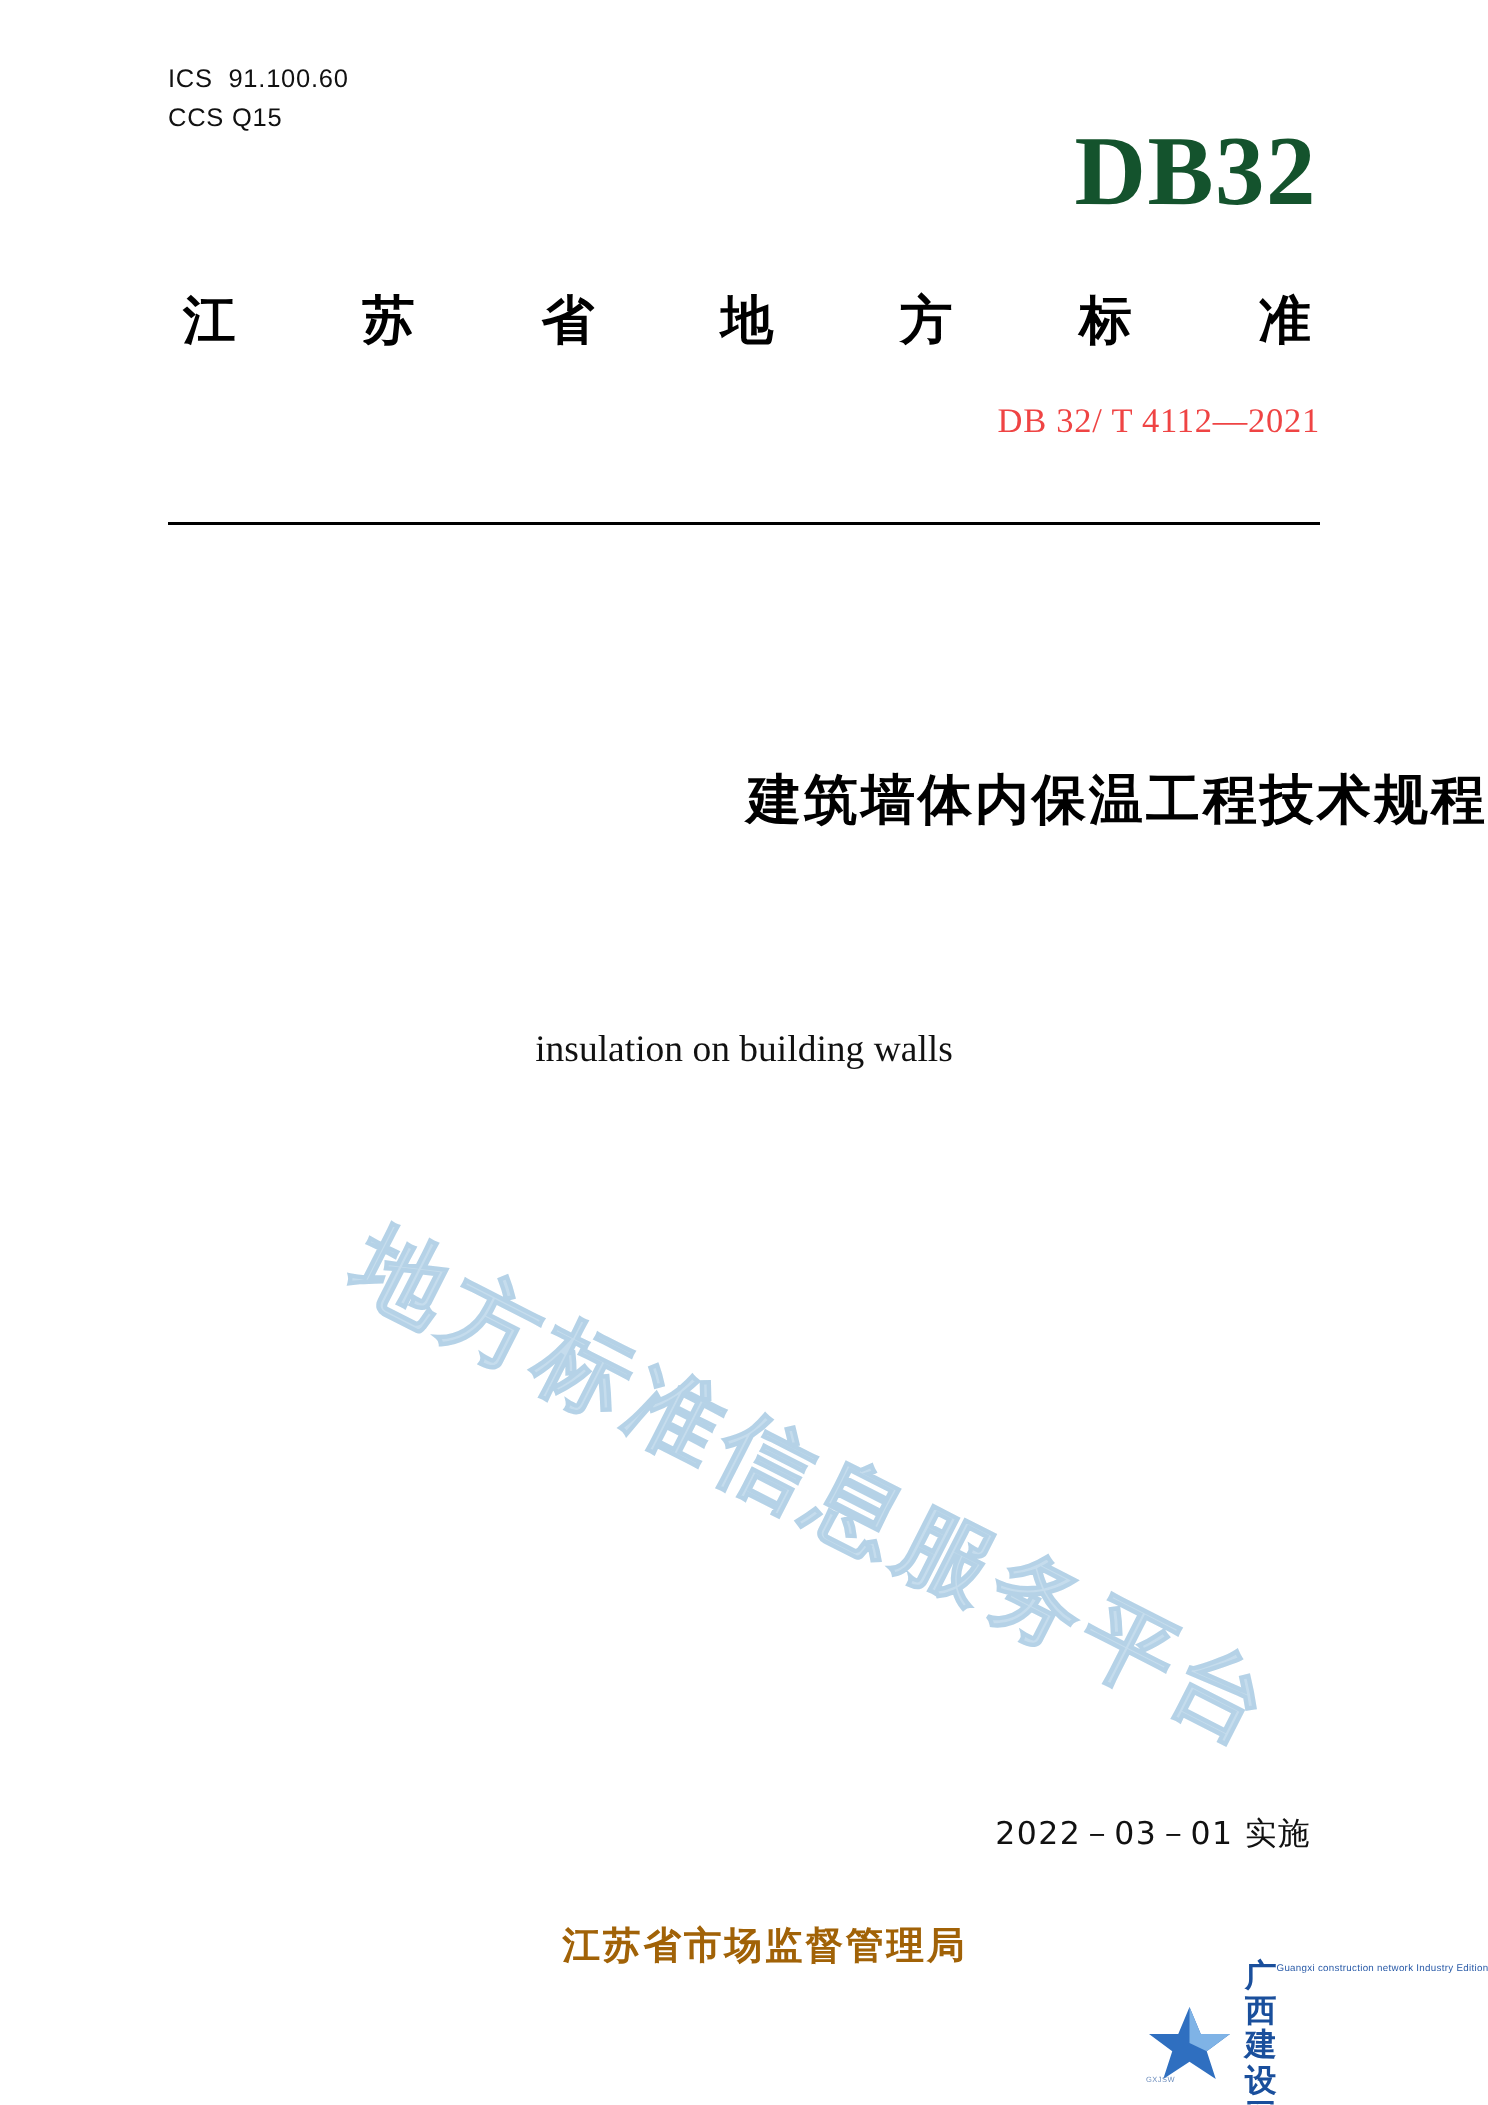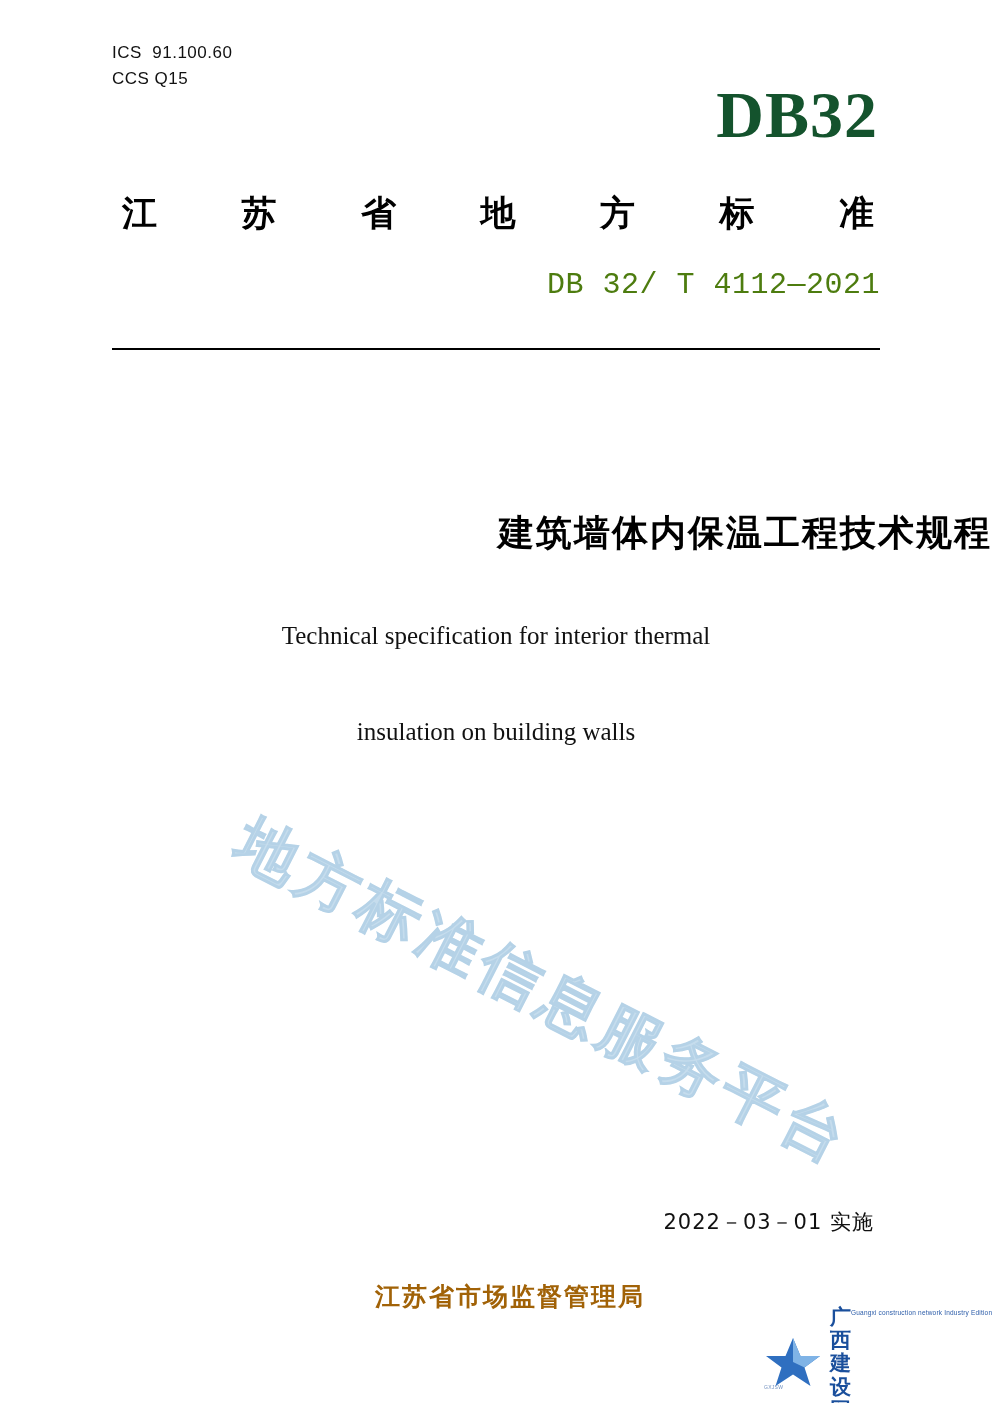--- a/index.html
+++ b/index.html
@@ -60,24 +60,24 @@
     display: flex;
     justify-content: space-between;
     padding: 0 6px 0 10px;
     box-sizing: border-box;
   }
 
   .std-number {
     position: absolute;
     right: 112px;
     top: 268px;
-    font-family: Liberation Mono, monospace;
-    font-size: 30px;
+    font-family: Liberation Serif, serif;
+    font-size: 23px;
     letter-spacing: 0.5px;
-    color: #4d7c0f;
+    color: #ef4444;
     white-space: pre;
   }
 
   .rule-top {
     position: absolute;
     left: 112px;
     top: 348px;
     width: 768px;
     height: 2px;
     background: #000;
@@ -108,21 +108,20 @@
   }
   .title-en2 {
     position: absolute;
     left: 0;
     right: 0;
     top: 686px;
     text-align: center;
     font-family: "Liberation Serif", serif;
     font-size: 25px;
     color: #111;
-    margin-top: 32px;
   }
 
   
   .watermark {
     position: absolute;
     left: 220px;
     top: 820px;
     width: 620px;
     height: 360px;
     transform: rotate(27deg);
@@ -254,21 +253,20 @@
     <span>方</span>
     <span>标</span>
     <span>准</span>
   </div>
 
   <div class="std-number">DB 32/ T 4112—2021</div>
 
   <div class="rule-top"></div>
 
   <div class="title-cn">建筑墙体内保温工程技术规程</div>
-  <div class="title-en1">Technical specification for interior thermal</div>
   <div class="title-en2">insulation on building walls</div>
 
   <div class="watermark">地方标准信息服务平台</div>
 
   <div class="date-right">2022－03－01 实施</div>
 
   <div class="publisher">江苏省市场监督管理局</div>
 
   <div class="corner-logo">
     <div class="star-wrap">

